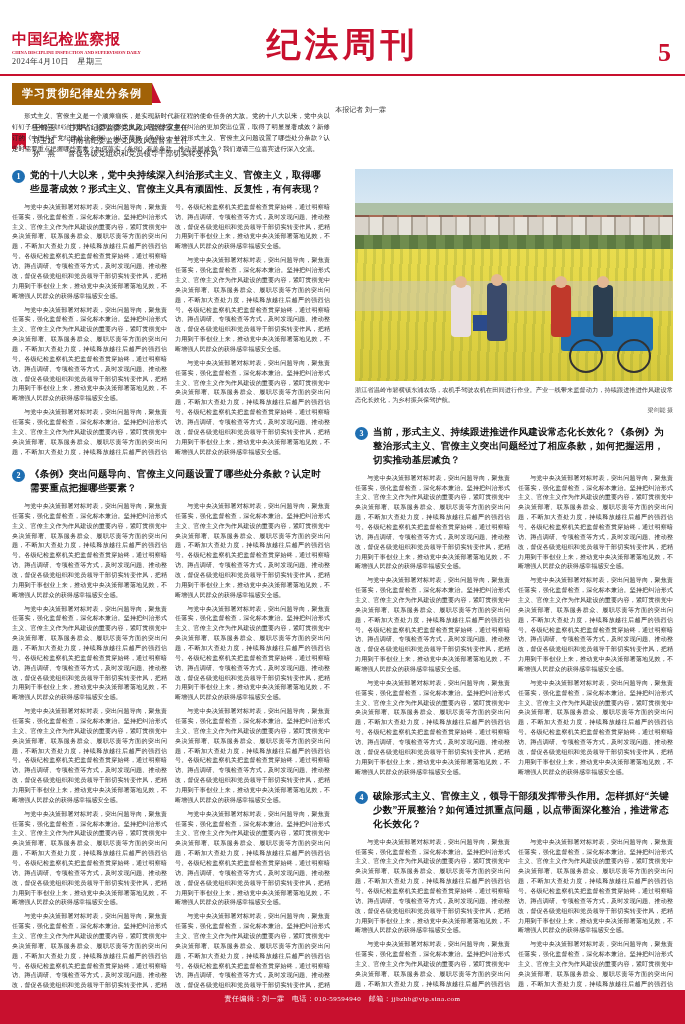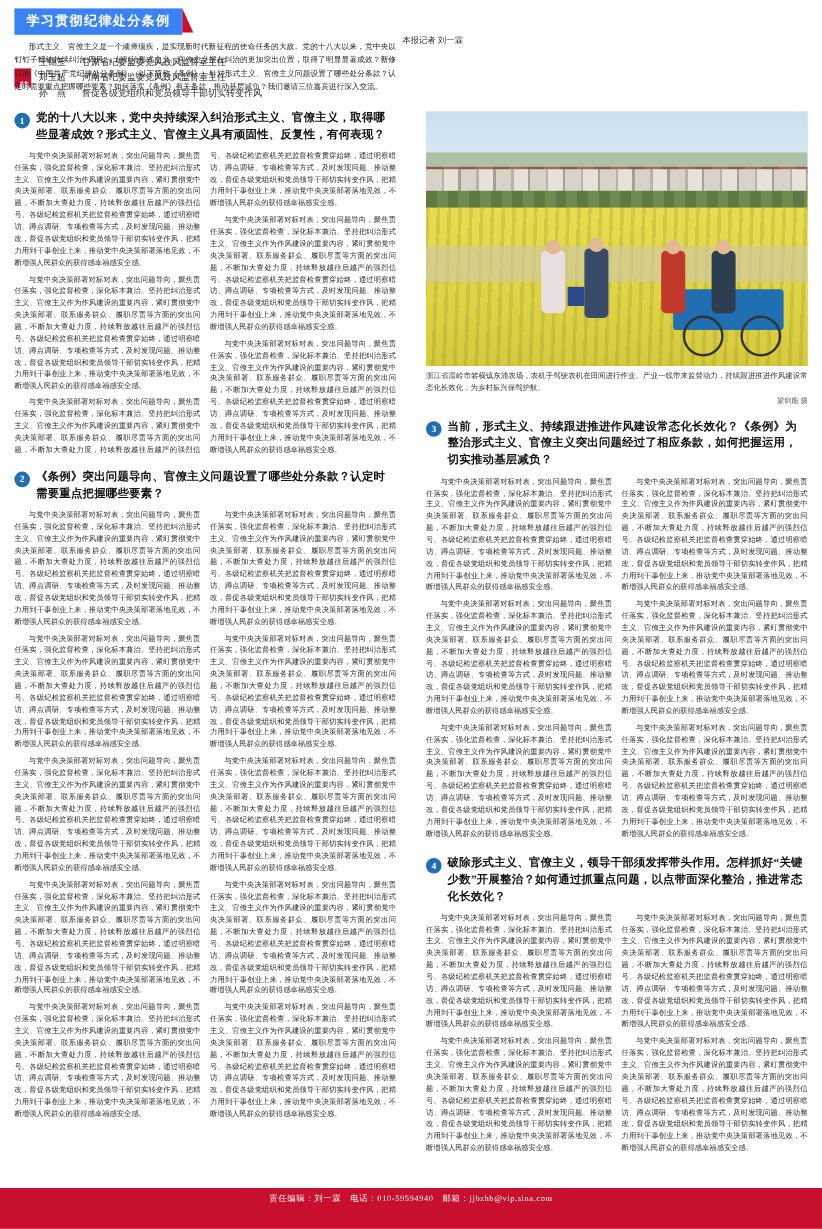--- a/index.html
+++ b/index.html
@@ -39,21 +39,21 @@
   }
   .page-num{
     position:absolute;right:14px;top:38px;
     font-size:26px;color:#c8102e;font-weight:bold;
   }
 
   
   .banner-wrap{padding:7px 12px 0 12px;}
   .banner{
     display:inline-block;
-    background:#3b82f6;color:#fff;
+    background:#a16207;color:#fff;
     font-size:11px;font-weight:bold;
     padding:3px 10px 4px 10px;
     letter-spacing:1px;
     position:relative;
   }
   .banner:after{
     content:"";position:absolute;right:-9px;top:0;
     border-top:20px solid transparent;
     border-left:9px solid #c8102e;
   }
@@ -158,20 +158,29 @@
     background:#c8102e;color:#fff;
     font-size:7px;text-align:center;
     padding:4px 0 20px 0;letter-spacing:.5px;
   }
 </style>
 </head>
 <body>
 
 <div class="page">
 
+  <div class="masthead">
+    <div class="logo">
+      <span>中国纪检监察报</span>
+      <span class="en">CHINA DISCIPLINE INSPECTION AND SUPERVISION DAILY</span>
+    </div>
+    <div class="mast-title">纪法周刊</div>
+    <div class="mast-date">2024年4月10日　星期三</div>
+    <div class="page-num">5</div>
+  </div>
 
   <div class="banner-wrap">
     <span class="banner">学习贯彻纪律处分条例</span>
   </div>
 
   <div class="byline">本报记者 刘一霖</div>
 
   <div class="guests">
     <div class="guest-tag">特邀嘉宾</div>
     <div class="guest-list">

